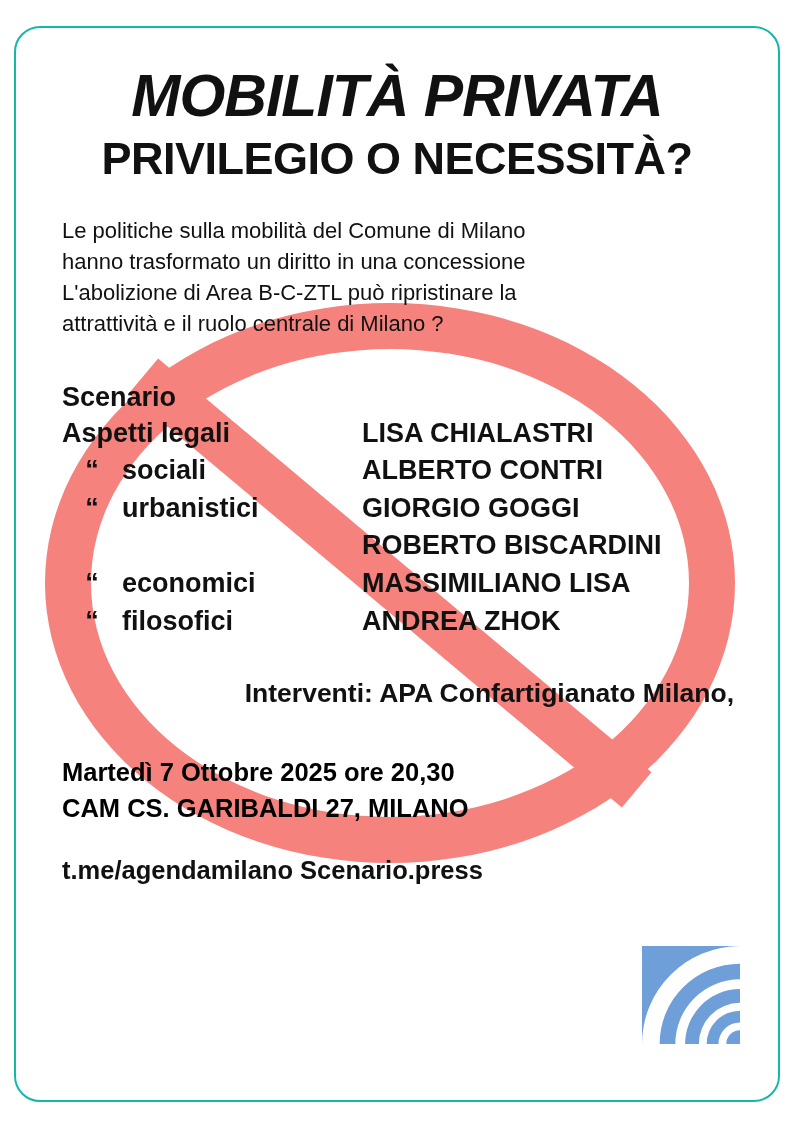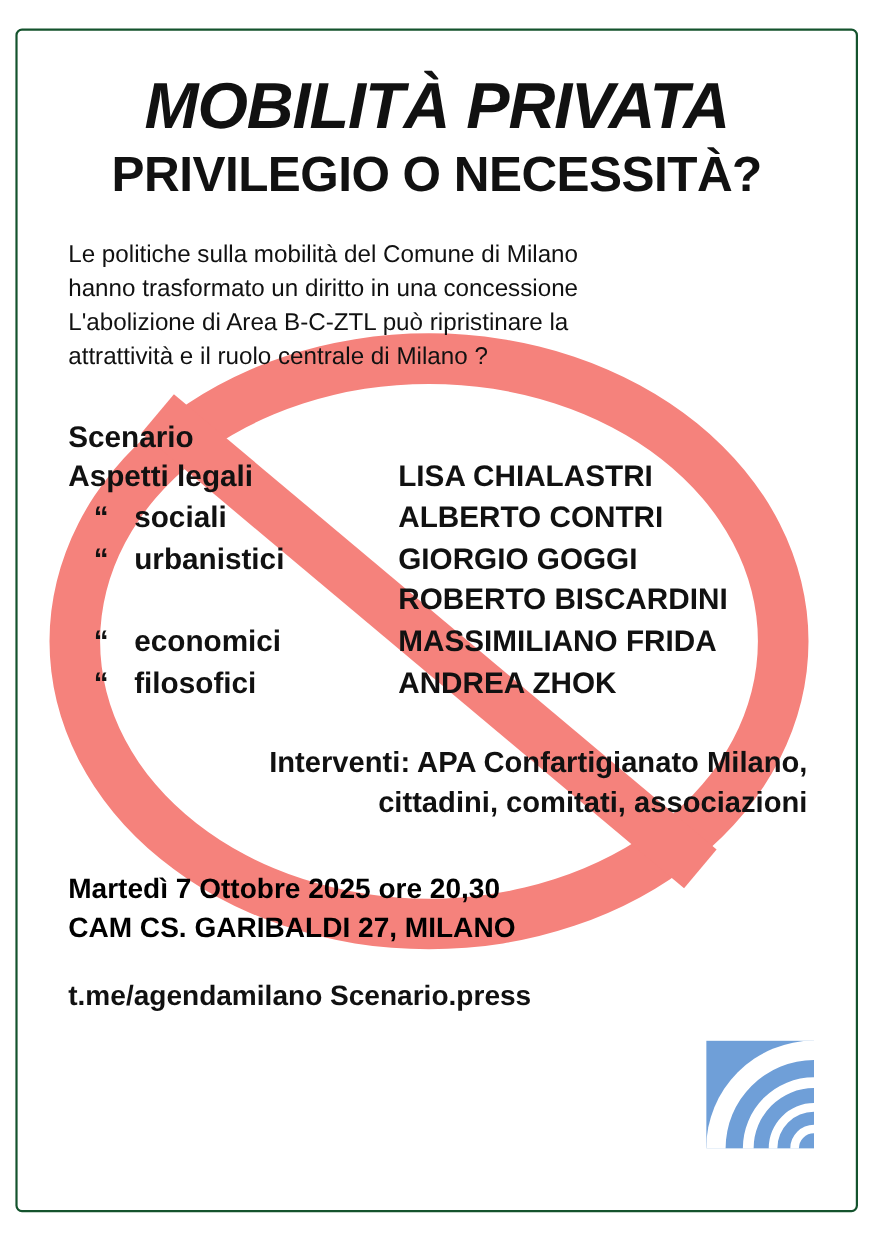--- a/index.html
+++ b/index.html
@@ -14,22 +14,22 @@
     overflow: hidden;
   }
 
   .poster {
     position: absolute;
     left: 14px;
     top: 26px;
     width: 766px;
     height: 1076px;
     background: #ffffff;
-    border: 2px solid #14532d;
-    border-radius: 6px;
+    border: 2px solid #14b8a6;
+    border-radius: 26px;
     box-sizing: border-box;
     overflow: hidden;
   }
 
   
   .no-sign {
     position: absolute;
     left: 29px;
     top: 275px;
     width: 690px;
@@ -195,32 +195,31 @@
       <tr>
         <td class="role"><span class="dq">“</span><span>urbanistici</span></td>
         <td class="name">GIORGIO GOGGI</td>
       </tr>
       <tr>
         <td class="role"><span></span></td>
         <td class="name">ROBERTO BISCARDINI</td>
       </tr>
       <tr>
         <td class="role"><span class="dq">“</span><span>economici</span></td>
-        <td class="name">MASSIMILIANO FRIDA</td>
+        <td class="name">MASSIMILIANO LISA</td>
       </tr>
       <tr>
         <td class="role"><span class="dq">“</span><span>filosofici</span></td>
         <td class="name">ANDREA ZHOK</td>
       </tr>
     </tbody>
       </table>
 
     <div class="interventi">
       <p>Interventi: APA Confartigianato Milano,</p>
-      <p>cittadini, comitati, associazioni</p>
     </div>
 
     <div class="when">
       <p>Martedì 7 Ottobre 2025  ore 20,30</p>
       <p>CAM CS. GARIBALDI 27, MILANO</p>
     </div>
 
     <div class="links">t.me/agendamilano  Scenario.press</div>
 
   </div>

